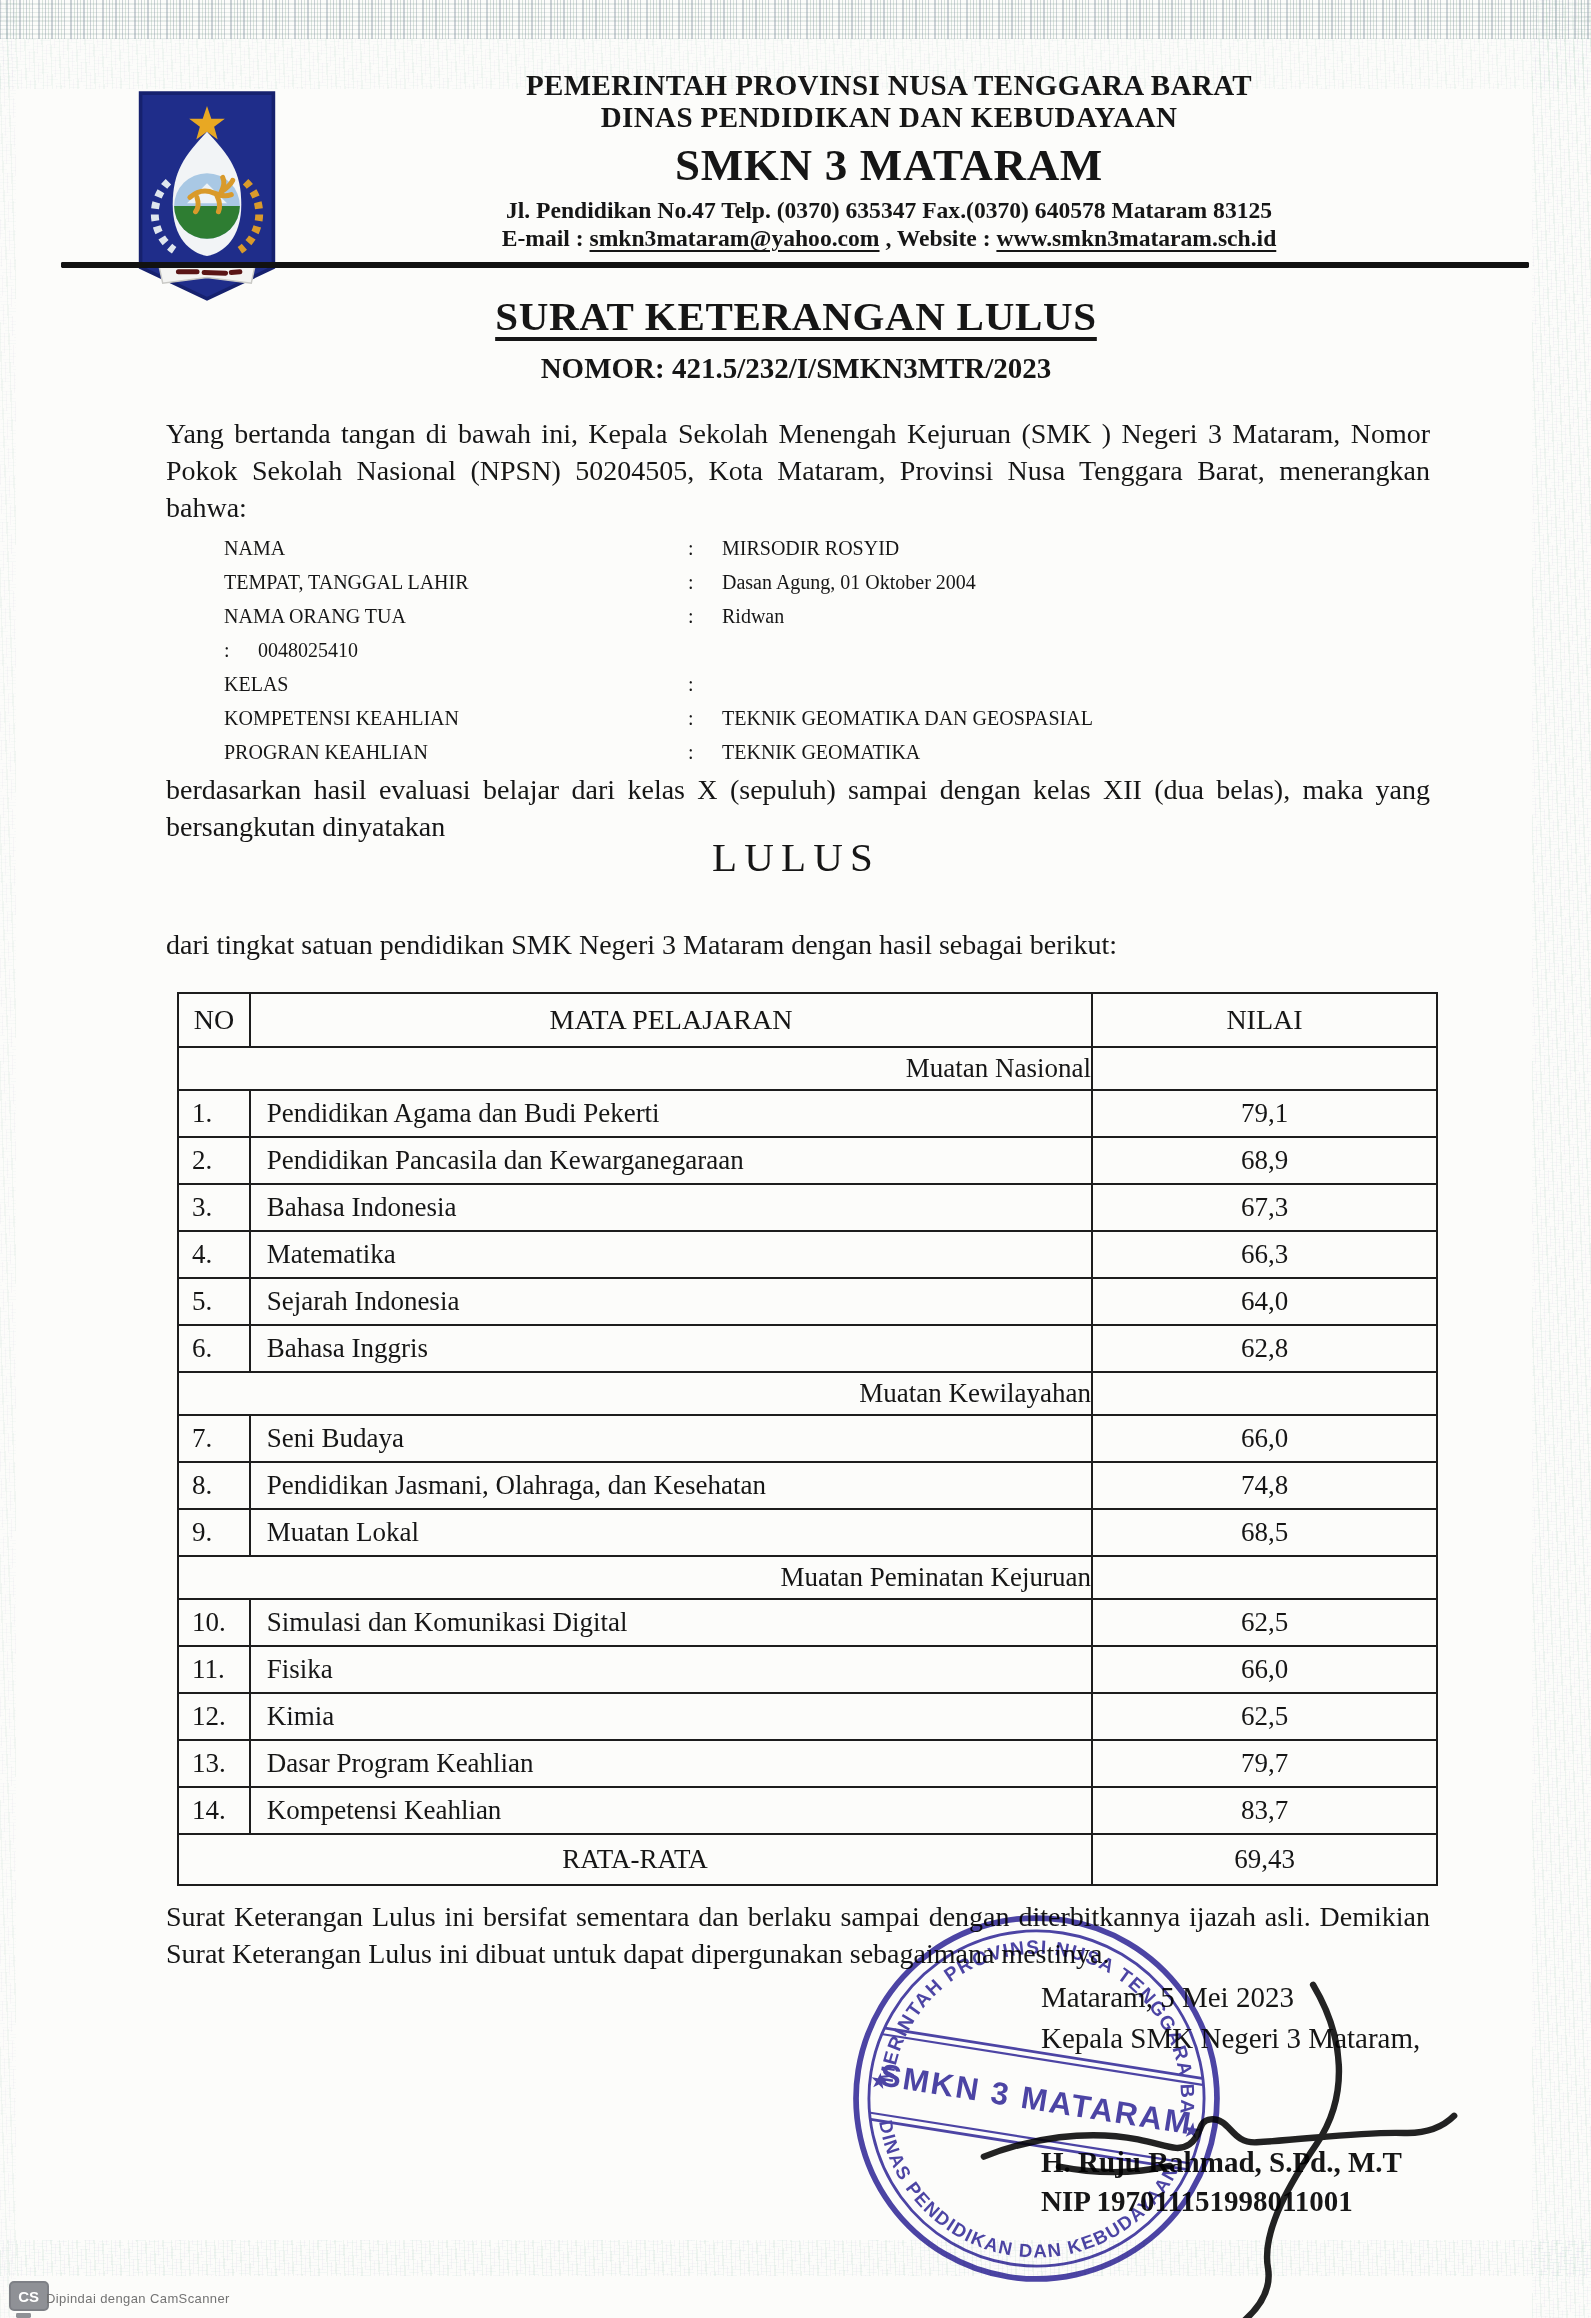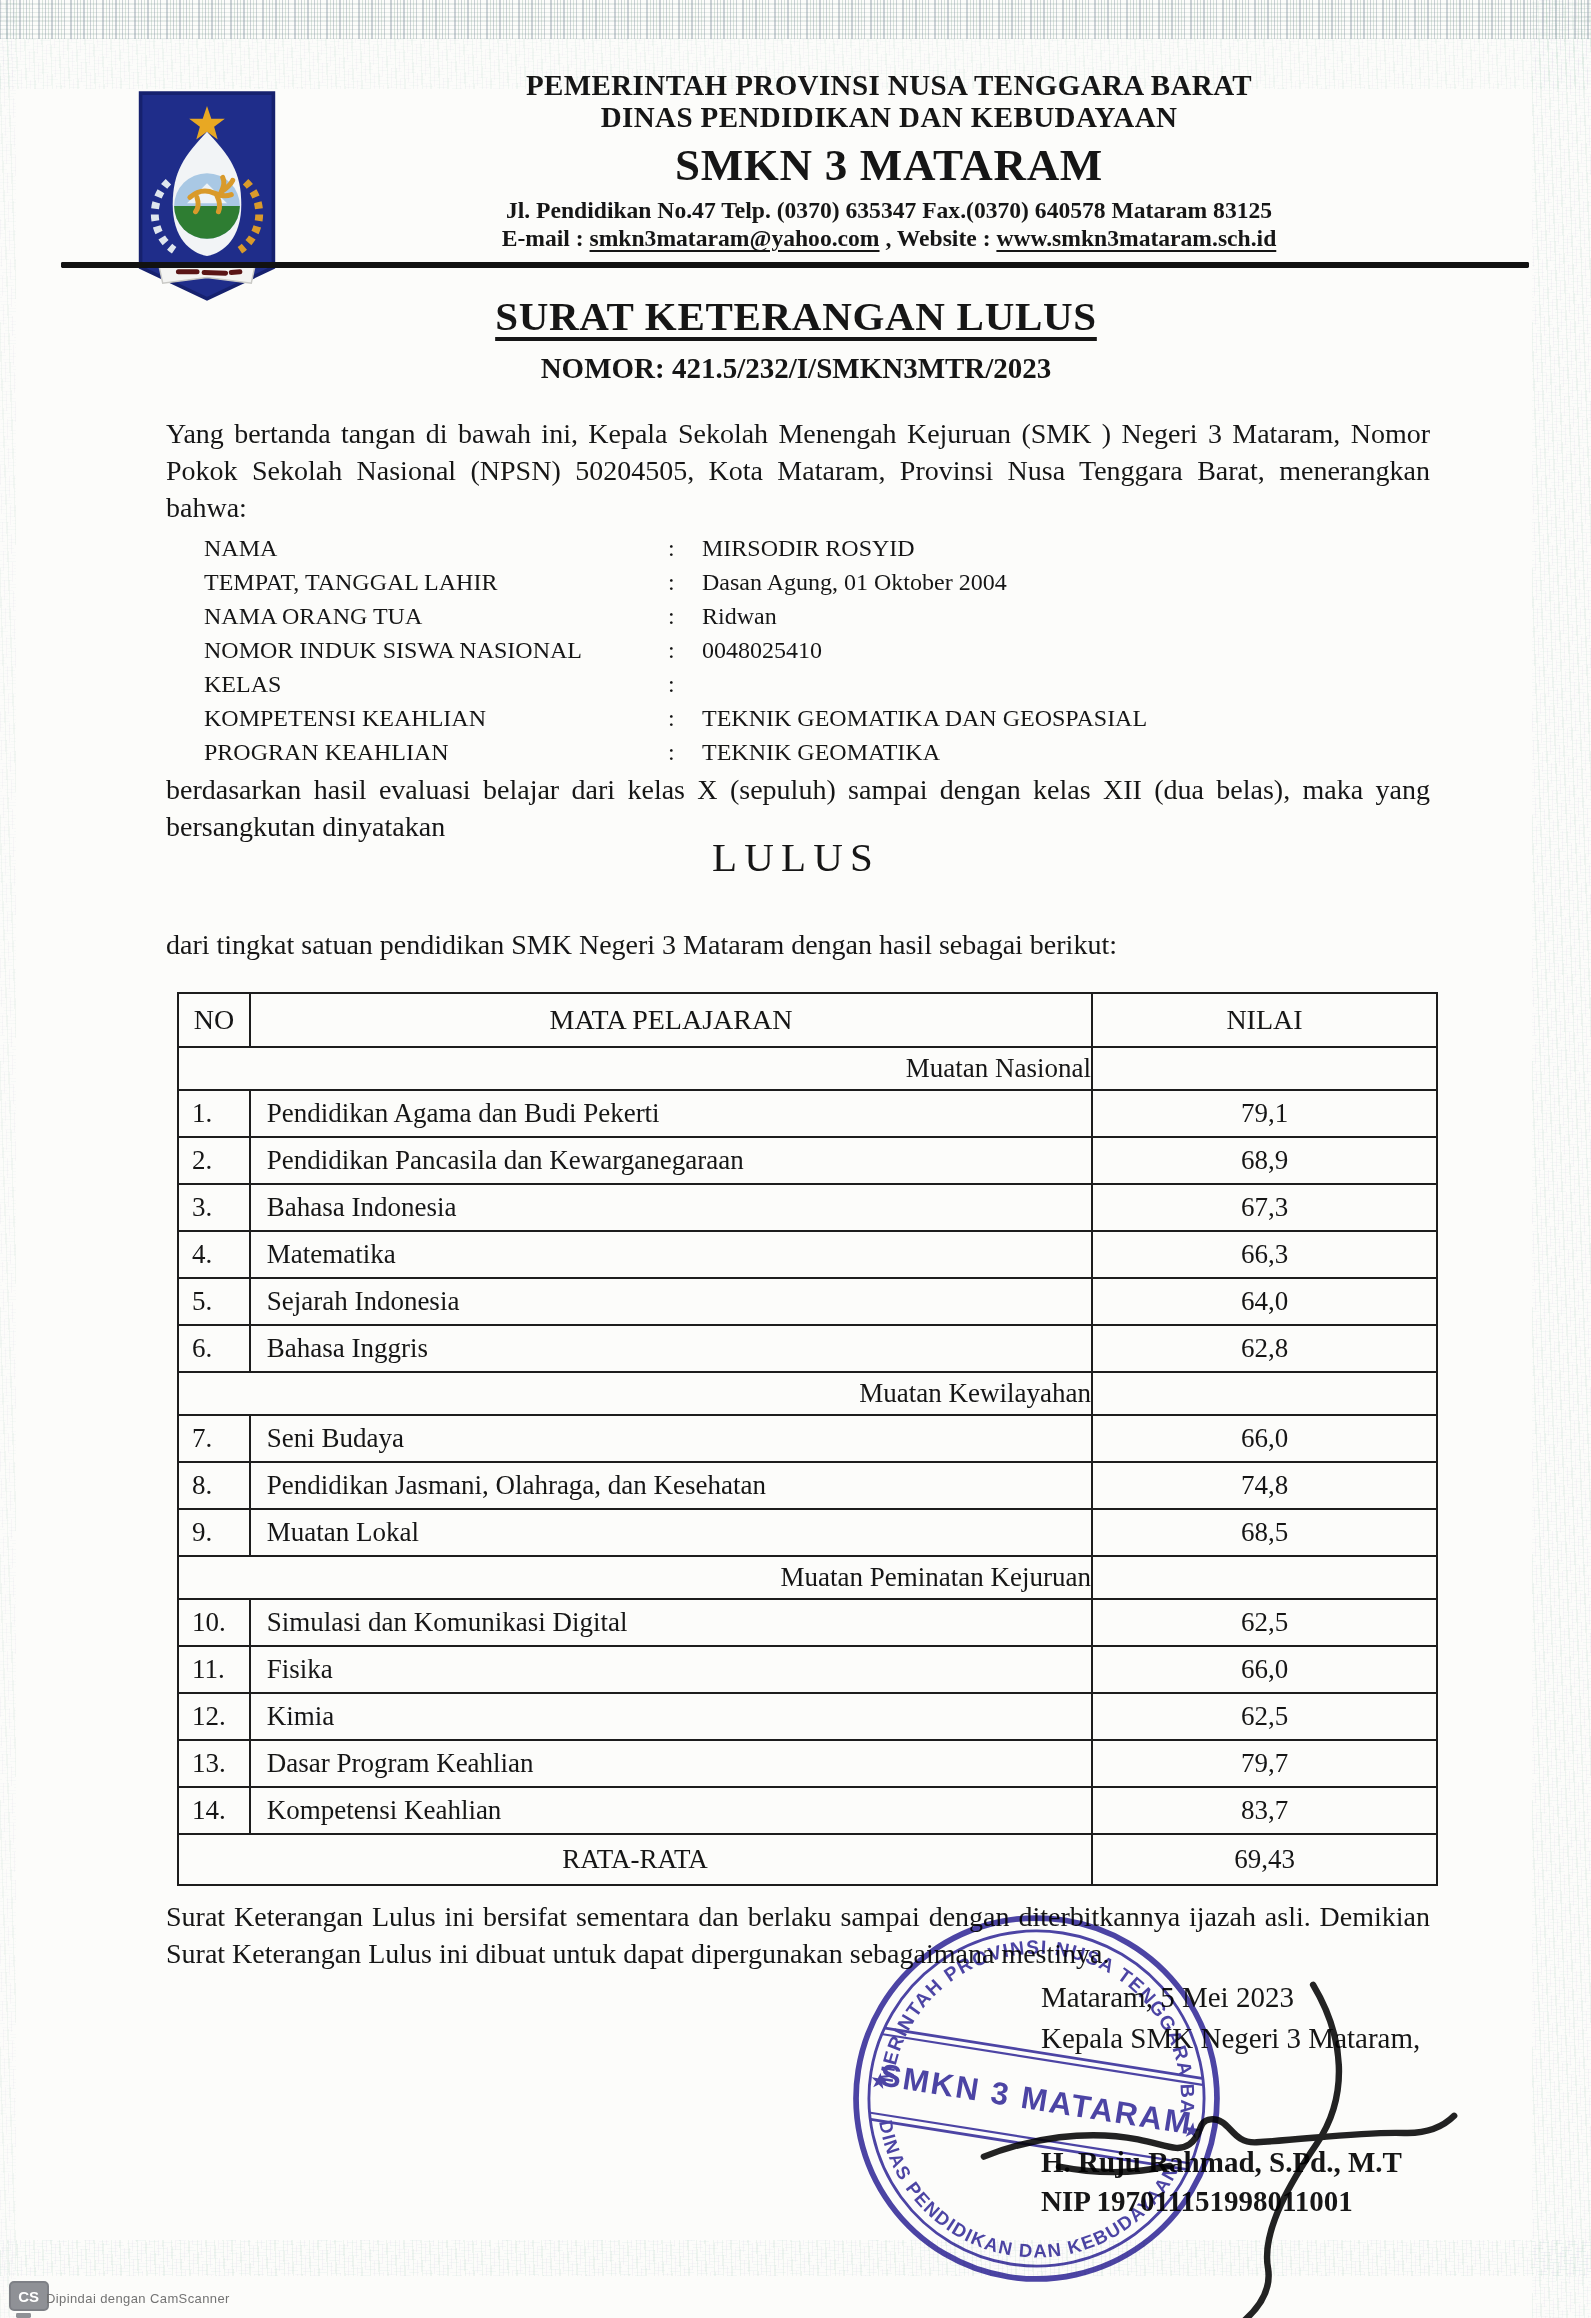--- a/index.html
+++ b/index.html
@@ -49,21 +49,21 @@
   .para { font-size:28px; line-height:1.33; text-align:justify; }
   .p-intro   { left:166px; top:415px;  width:1264px; }
   .p-before  { left:166px; top:771px; width:1264px; }
   .p-after   { left:166px; top:926px; width:1264px; text-align:left; }
   .p-closing { left:166px; top:1898px; width:1264px; }
 
   .lulus { left:0; top:833px; width:1592px; text-align:center;
     font-size:41px; font-weight:normal; letter-spacing:7.2px; }
 
   
-  .fields { left:204px; top:531px; width:1231px; font-size:24px; }
+  .fields { left:224px; top:531px; width:1231px; font-size:20px; }
   .frow { display:flex; height:34px; align-items:center; }
   .flabel { width:464px; }
   .fcolon { width:34px; }
   .fvalue { flex:1; }
 
   
   .grades-wrap { left:177px; top:992px; width:1258px; }
   table.grades { border-collapse:collapse; table-layout:fixed; width:1258px;
     font-size:27px; color:#161616; }
   .grades col.c-no  { width:72px; }
@@ -160,21 +160,20 @@
       <span class="flabel">TEMPAT, TANGGAL LAHIR</span>
       <span class="fcolon">:</span>
       <span class="fvalue">Dasan Agung, 01 Oktober 2004</span>
     </div>
   <div class="frow">
       <span class="flabel">NAMA ORANG TUA</span>
       <span class="fcolon">:</span>
       <span class="fvalue">Ridwan</span>
     </div>
   <div class="frow">
-      <span class="flabel">NOMOR INDUK SISWA NASIONAL</span>
       <span class="fcolon">:</span>
       <span class="fvalue">0048025410</span>
     </div>
   <div class="frow">
       <span class="flabel">KELAS</span>
       <span class="fcolon">:</span>
     </div>
   <div class="frow">
       <span class="flabel">KOMPETENSI KEAHLIAN</span>
       <span class="fcolon">:</span>

